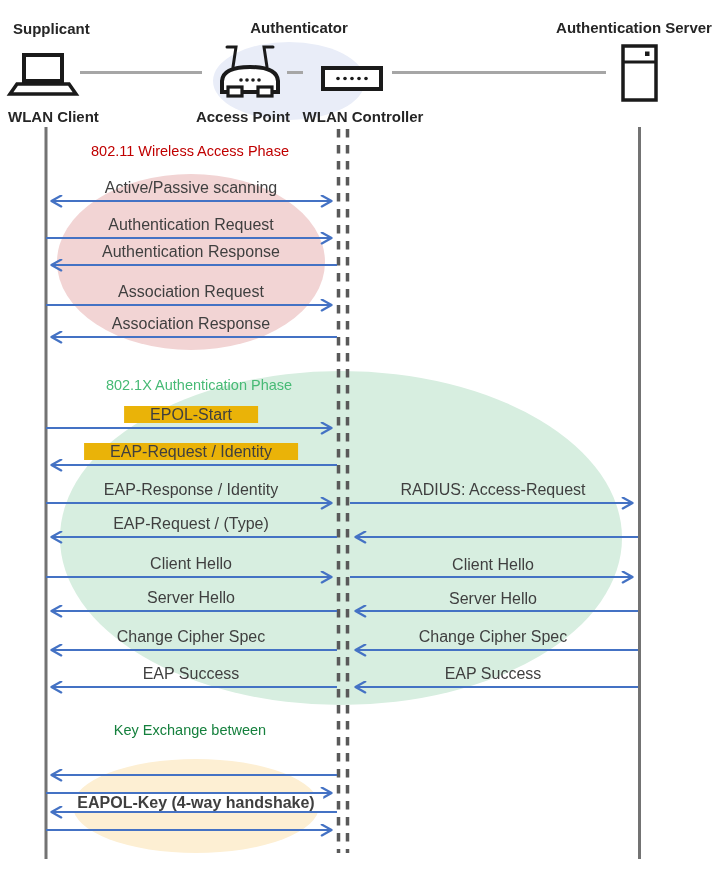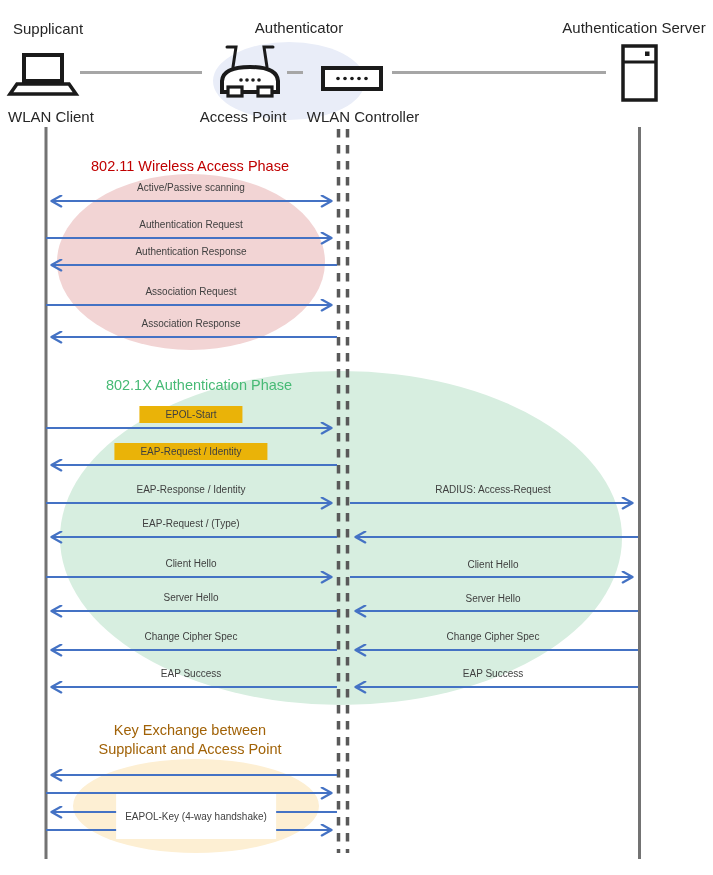--- a/index.html
+++ b/index.html
@@ -3,35 +3,35 @@
 <meta charset="utf-8">
 <style>
   html,body{margin:0;padding:0;background:#fff;}
   .canvas{
     position:relative;width:713px;height:875px;background:#fff;overflow:hidden;
     font-family:"Liberation Sans",sans-serif;
   }
   .canvas svg{position:absolute;left:0;top:0;}
   .lbl{
     position:absolute;transform:translateX(-50%);
-    font-size:10px;color:#3F3F3F;white-space:nowrap;line-height:17px;text-align:right;
+    font-size:16px;color:#3F3F3F;white-space:nowrap;line-height:17px;text-align:right;
   }
   .lbl.whitebox{background:#eab308;padding:0 26px;}
-  .lbl.whitebox-sm{background:#fff;padding:14px 9px;}
+  .lbl.whitebox-sm{background:#fff;padding:0 9px;font-weight:bold;}
   .role{
-    position:absolute;font-size:15px;color:#262626;white-space:nowrap;line-height:18px;
+    position:absolute;font-size:15px;color:#262626;white-space:nowrap;line-height:18px;font-weight:bold;
   }
   .role.centered{transform:translateX(-50%);}
   .phase-title{
     position:absolute;transform:translateX(-50%);
     font-size:14.5px;white-space:nowrap;text-align:center;line-height:19px;
   }
   .phase-red{color:#C00000;}
   .phase-green{color:#47BA75;}
-  .phase-orange{color:#a16207;}
+  .phase-orange{color:#15803d;}
   .ar{stroke:#4472C4;stroke-width:2.2;fill:none;}
   .lifeline{stroke:#737373;stroke-width:3;}
   .dashline{stroke:#595959;stroke-width:3.5;}
   .conn{stroke:#A6A6A6;stroke-width:3;}
   .devstroke{stroke:#1a1a1a;fill:#fff;}
 </style>
 </head>
 <body>
 
 <div class="canvas">
@@ -118,25 +118,24 @@
   </svg>
 
   <div class="role left-align" style="left:13px;top:20px">Supplicant</div>
   <div class="role centered" style="left:299px;top:19px">Authenticator</div>
   <div class="role centered" style="left:634px;top:19px">Authentication Server</div>
 
   <div class="role" style="left:8px;top:108px">WLAN Client</div>
   <div class="role centered" style="left:243px;top:108px">Access Point</div>
   <div class="role centered" style="left:363px;top:108px">WLAN Controller</div>
 
-  <div class="phase-title phase-red" style="left:190px;top:157px">802.11 Wireless Access Phase</div>
+  <div class="phase-title phase-red" style="left:190px;top:142px">802.11 Wireless Access Phase</div>
   <div class="phase-title phase-green" style="left:199px;top:376px">802.1X Authentication Phase</div>
   <div class="phase-title phase-orange" style="left:190px;top:721px">
     <span>Key Exchange between</span><br>
-    <span>Supplicant and Access Point</span>
   </div>
 
   <div class="lbl" style="left:191px;top:179px">Active/Passive scanning</div>
   <div class="lbl" style="left:191px;top:216px">Authentication Request</div>
   <div class="lbl" style="left:191px;top:243px">Authentication Response</div>
   <div class="lbl" style="left:191px;top:283px">Association Request</div>
   <div class="lbl" style="left:191px;top:315px">Association Response</div>
 
   <div class="lbl whitebox" style="left:191px;top:406px">EPOL-Start</div>
   <div class="lbl" style="left:191px;top:481px">EAP-Response / Identity</div>

